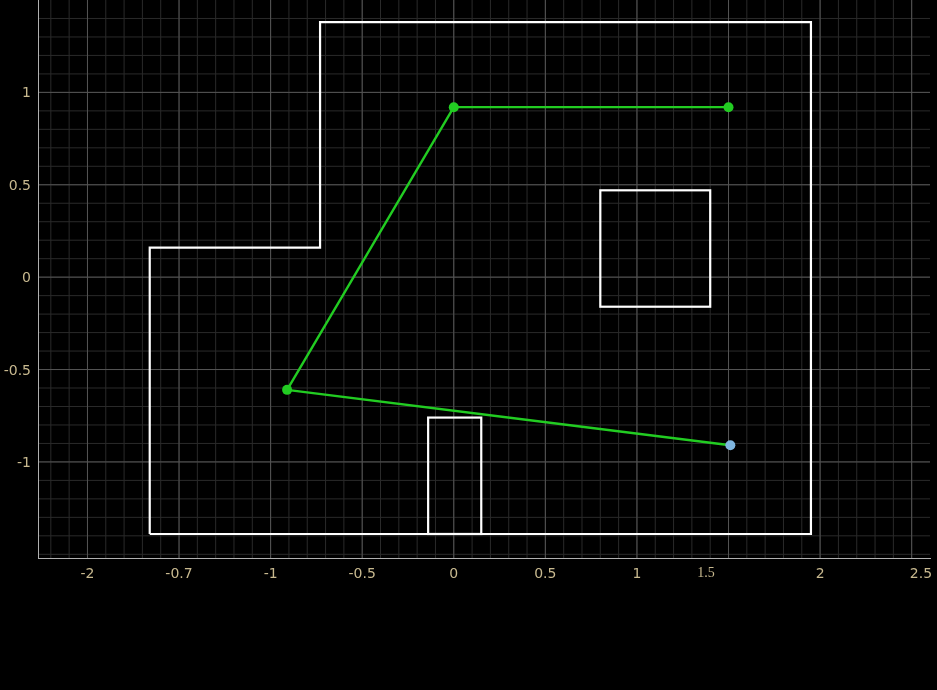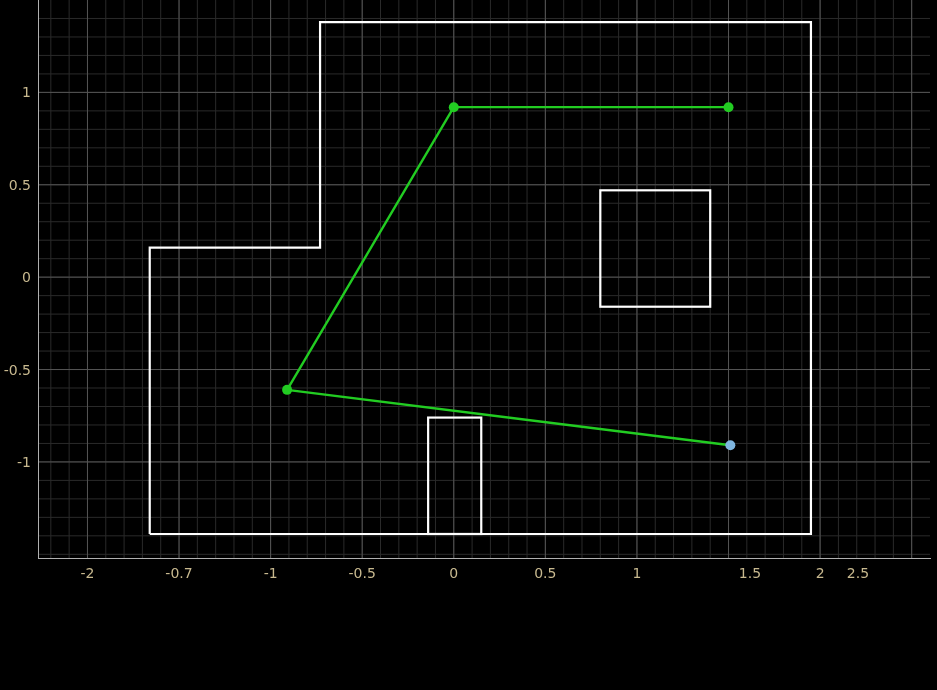--- a/index.html
+++ b/index.html
@@ -188,23 +188,23 @@
     <div class="spine" id="spine-bottom"></div>
 
     <div id="xtick-container">
         <div class="tick-label xtick" style="left: 87.4538px;">-2</div>
         <div class="tick-label xtick" style="left: 179.035px;">-0.7</div>
         <div class="tick-label xtick" style="left: 270.616px;">-1</div>
         <div class="tick-label xtick" style="left: 362.197px;">-0.5</div>
         <div class="tick-label xtick" style="left: 453.778px;">0</div>
         <div class="tick-label xtick" style="left: 545.359px;">0.5</div>
         <div class="tick-label xtick" style="left: 636.94px;">1</div>
-        <div class="tick-label xtick" style="left: 750px;">1.5</div>
+        <div class="tick-label xtick" style="left: 706px; font-family: Liberation Serif, serif;">1.5</div>
         <div class="tick-label xtick" style="left: 820.103px;">2</div>
-        <div class="tick-label xtick" style="left: 858px;">2.5</div>
+        <div class="tick-label xtick" style="left: 921px;">2.5</div>
       </div>
     <div id="ytick-container">
         <div class="tick-label ytick" style="top: 92.3841px; right: 906px;">1</div>
         <div class="tick-label ytick" style="top: 184.768px; right: 906px;">0.5</div>
         <div class="tick-label ytick" style="top: 277.152px; right: 906px;">0</div>
         <div class="tick-label ytick" style="top: 369.536px; right: 906px;">-0.5</div>
         <div class="tick-label ytick" style="top: 461.921px; right: 906px;">-1</div>
       </div>
   </div>
 

